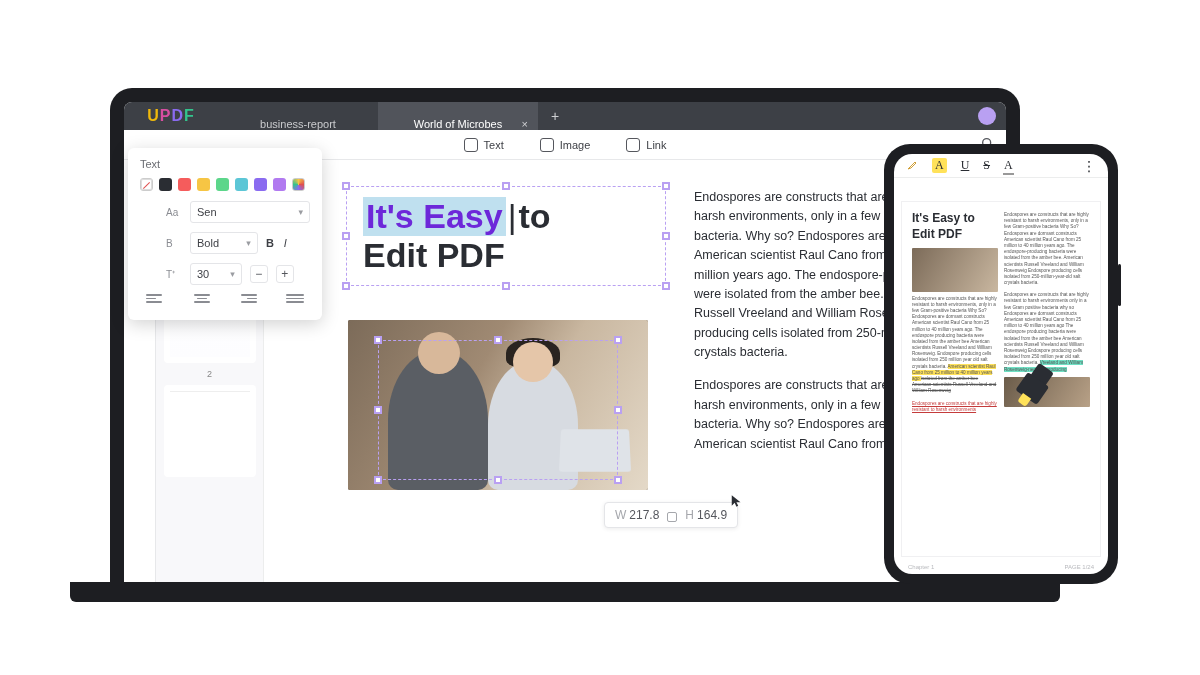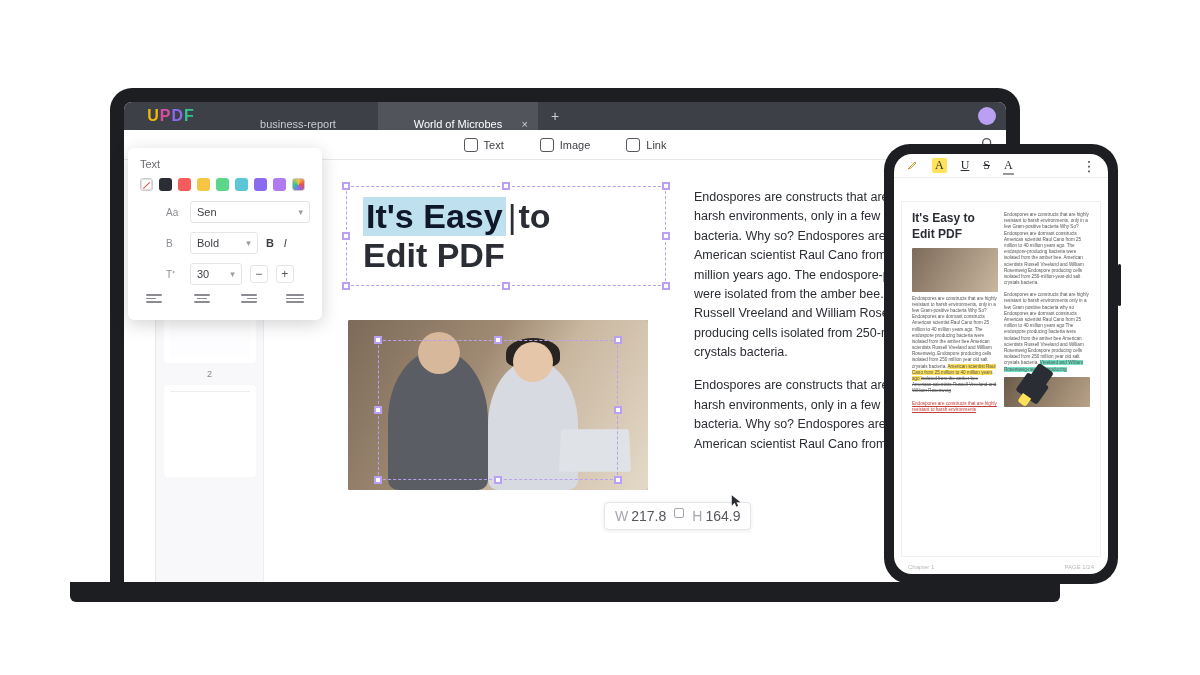--- a/index.html
+++ b/index.html
@@ -105,21 +105,21 @@
   
   .edit-box {
     position:absolute; left:82px; top:26px;
     width:320px; height:100px;
     border:1.5px dashed #b9a0f2; background:#fff;
     display:flex; flex-direction:column; justify-content:center;
     padding:8px 16px;
   }
   .edit-box .line1 { font-size:34px; font-weight:800; color:#2a2d33; }
   .edit-box .hl { display:inline-block; padding:0 3px; }
-  .edit-box .hl1 { background:#bfe0ef; color:#0f172a; }
+  .edit-box .hl1 { background:#bfe0ef; color:#6d28d9; }
   .edit-box .caret { color:#2a2d33; font-weight:400; margin:0 2px; }
   .edit-box .line2 { font-size:34px; font-weight:800; color:#2a2d33; }
   .handle { width:8px; height:8px; background:#fff; border:2px solid #b9a0f2; position:absolute; }
   .eb-h1{left:-5px;top:-5px}.eb-h2{right:-5px;top:-5px}.eb-h3{left:-5px;bottom:-5px}.eb-h4{right:-5px;bottom:-5px}
   .eb-h5{left:calc(50% - 4px);top:-5px}.eb-h6{left:calc(50% - 4px);bottom:-5px}
   .eb-h7{left:-5px;top:calc(50% - 4px)}.eb-h8{right:-5px;top:calc(50% - 4px)}
 
   
   .body-col {
     position:absolute; left:430px; top:28px; right:0;
@@ -154,22 +154,22 @@
     pointer-events:none;
   }
   .crop .ch{position:absolute;width:8px;height:8px;background:#fff;border:2px solid #b9a0f2;}
   .ch1{left:-5px;top:-5px}.ch2{right:-5px;top:-5px}.ch3{left:-5px;bottom:-5px}.ch4{right:-5px;bottom:-5px}
   .ch5{left:calc(50% - 4px);top:-5px}.ch6{left:calc(50% - 4px);bottom:-5px}
   .ch7{left:-5px;top:calc(50% - 4px)}.ch8{right:-5px;top:calc(50% - 4px)}
 
   .dim-box {
     position:absolute; left:340px; top:342px;
     background:#fff; border:1px solid #e4e5e8; border-radius:4px;
-    font-size:14px; color:#55575d;
-    padding:5px 10px; display:flex; gap:8px; align-items:flex-start;
+    font-size:12px; color:#55575d;
+    padding:5px 10px; display:flex; gap:8px; align-items:flex-end;
     box-shadow:0 1px 4px rgba(0,0,0,0.08);
   }
   .dim-box .lbl{color:#a5a7ac;margin-right:3px;}
   .lockico{width:10px;height:10px;border:1.4px solid #a5a7ac;border-radius:2px;}
   .cursor-arrow{position:absolute;left:466px;top:334px;width:14px;height:14px;}
   .cursor-arrow svg{width:14px;height:14px;fill:#2a2d33;}
 
   
   .prop-panel {
     position:absolute; left:128px; top:148px;

